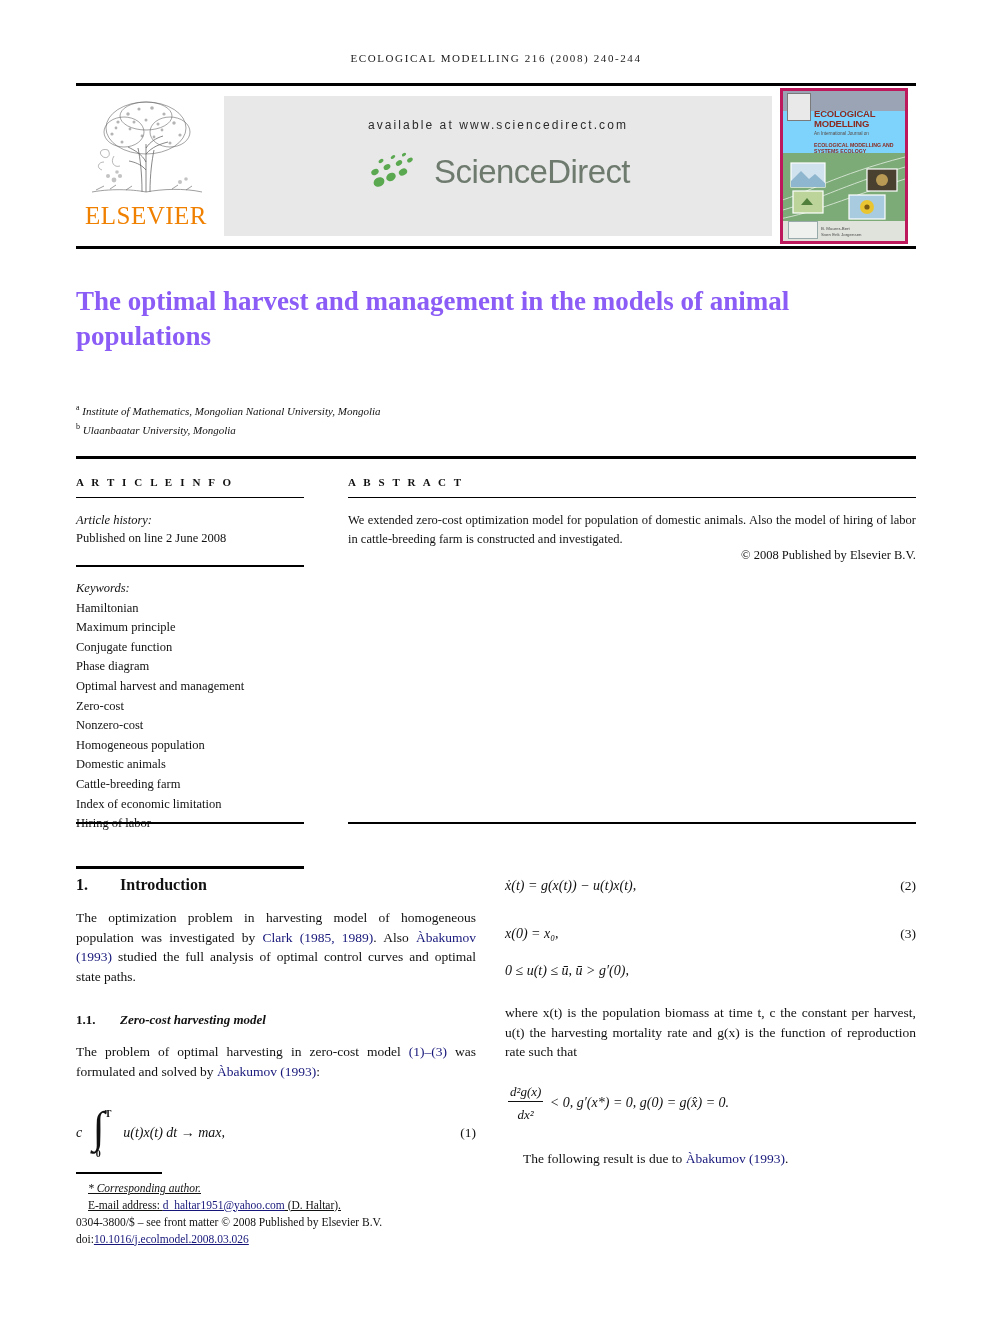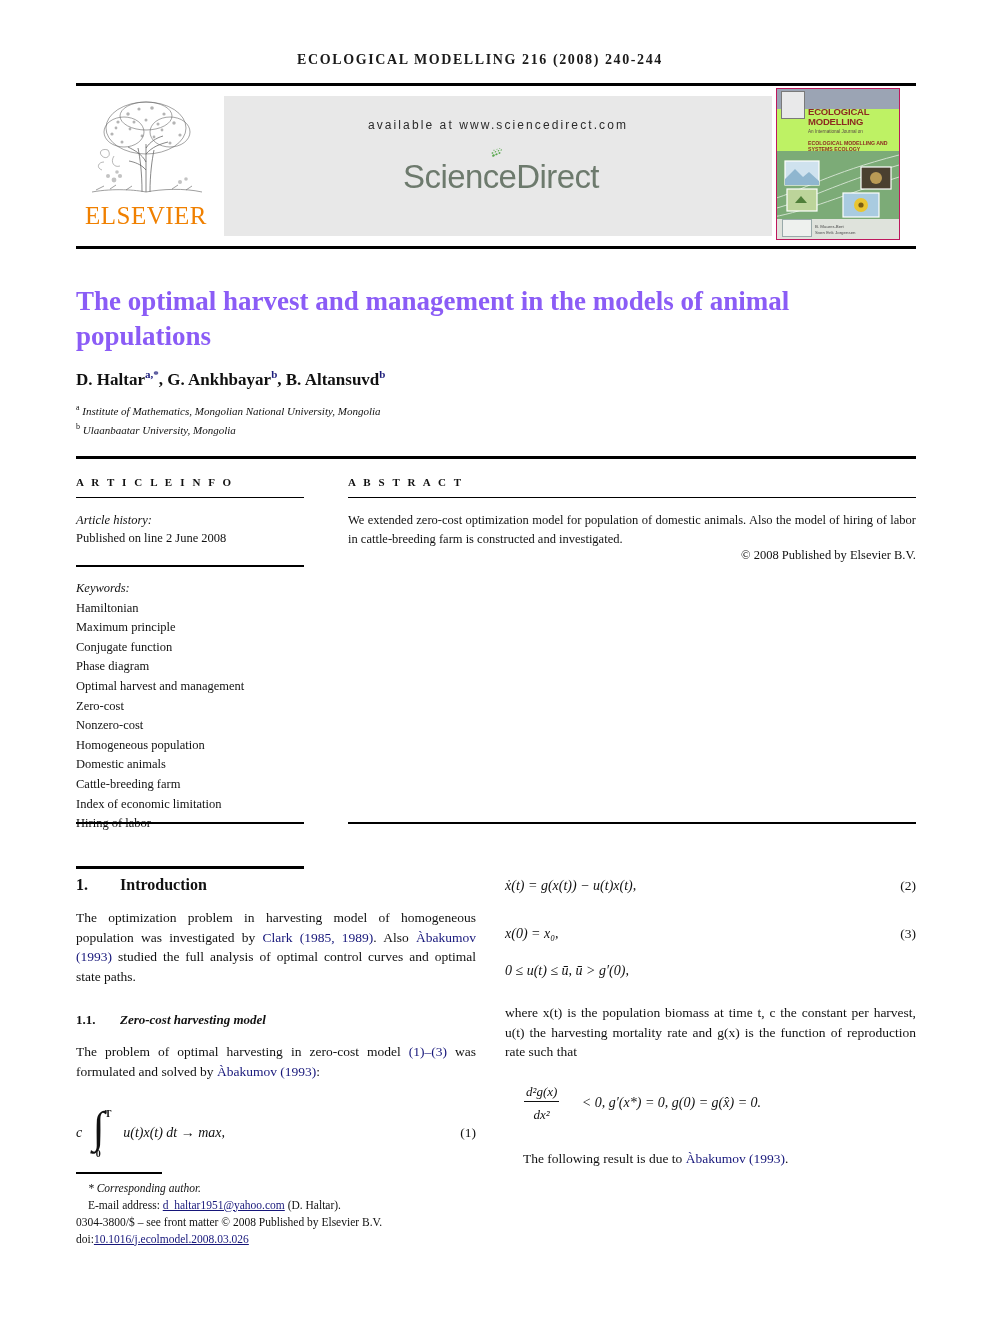--- a/index.html
+++ b/index.html
@@ -18,26 +18,26 @@
   .page {
     position: absolute;
     left: 0; top: 0;
     width: 992px;
     height: 1323px;
   }
 
   
   .runhead {
     position: absolute;
-    left: 60px; top: 52px;
+    left: 76px; top: 52px;
     width: 840px;
     text-align: center;
     font-family: "Liberation Serif", serif;
-    font-size: 14px;
-    font-weight: bold;
+    font-size: 11px;
+    font-weight: normal;
     letter-spacing: 1.6px;
     color: #1a1a1a;
   }
 
   .rule-top {
     position: absolute;
     left: 76px; top: 83px;
     width: 840px;
     height: 3px;
     background: #000;
@@ -90,21 +90,20 @@
     color: #2b2b2b;
   }
   .sd-logo {
     position: absolute;
     left: 0; top: 52px;
     width: 548px;
     height: 48px;
     display: flex;
     align-items: center;
     justify-content: center;
-    flex-direction: column;
   }
   .sd-word {
     font-family: "Liberation Sans", sans-serif;
     font-size: 33px;
     color: #6d7a6d;
     letter-spacing: -0.6px;
     margin-left: 6px;
   }
   .sd-home {
     position: absolute;
@@ -112,24 +111,24 @@
     width: 548px;
     text-align: center;
     font-family: "Liberation Sans", sans-serif;
     font-size: 11.5px;
     letter-spacing: 1.7px;
     color: #2b2b2b;
   }
 
   .cover {
     position: absolute;
-    right: 16px; top: 0px;
+    right: 8px; top: 0px;
     width: 122px; height: 150px;
-    border: 1px solid #be185d;
-    background: #bef264;
+    border: 3px solid #be185d;
+    background: #7dd3fc;
     overflow: hidden;
   }
   .cover-topbar {
     position: absolute;
     left: 0; top: 0; width: 100%; height: 20px;
     background: #9ba4b4;
   }
   .cover-badge {
     position: absolute;
     left: 4px; top: 2px;
@@ -392,21 +391,21 @@
     position: absolute;
     left: 10px; bottom: -2px;
     font-size: 10px;
     font-weight: bold;
   }
 
   .frac {
     display: inline-block;
     vertical-align: middle;
     text-align: center;
-    margin: 0 19px;
+    margin: 0 3px;
   }
   .frac .num2 {
     display: block;
     font-size: 13px;
     padding: 0 2px 1px 2px;
     border-bottom: 1px solid #111;
   }
   .frac .den2 {
     display: block;
     font-size: 13px;
@@ -423,21 +422,21 @@
     position: absolute;
     left: 76px; top: 1180px;
     width: 400px;
     font-family: "Liberation Serif", serif;
     font-size: 11.5px;
     line-height: 16.5px;
     color: #111;
   }
   .footnote .corr { font-style: italic; }
   .footnote .lnk { color: #16167a; }
-  .footnote .indent { display: block; padding-left: 12px; }
+  .footnote .indent { display: block; padding-left: 12px; text-decoration: underline; }
   .footnote .issn { display: block; margin-top: 1px; }
 </style>
 </head>
 <body>
 
 <div class="page">
 
   <div class="runhead">ECOLOGICAL MODELLING 216 (2008) 240-244</div>
   <div class="rule-top"></div>
 
@@ -556,21 +555,20 @@
       <div class="cover-names">
         <span>B. Maurer-Bert</span><br>
         <span>Sven Erik Jorgensen</span>
       </div>
     </div>
   </div>
 
   <div class="rule-under-mast"></div>
 
   <h1 class="title">The optimal harvest and management in the models of animal populations</h1>
-  <div class="authors">D. Haltar<sup>a,*</sup>, G. Ankhbayar<sup>b</sup>, B. Altansuvd<sup>b</sup></div>
   <div class="affil">
     <sup>a</sup> <span>Institute of Mathematics, Mongolian National University, Mongolia</span><br>
     <sup>b</sup> <span>Ulaanbaatar University, Mongolia</span>
   </div>
 
   <div class="rule-under-title"></div>
 
   <div class="info-col">
     <div class="colhead">A R T I C L E   I N F O</div>
     <div class="thin-rule"></div>

